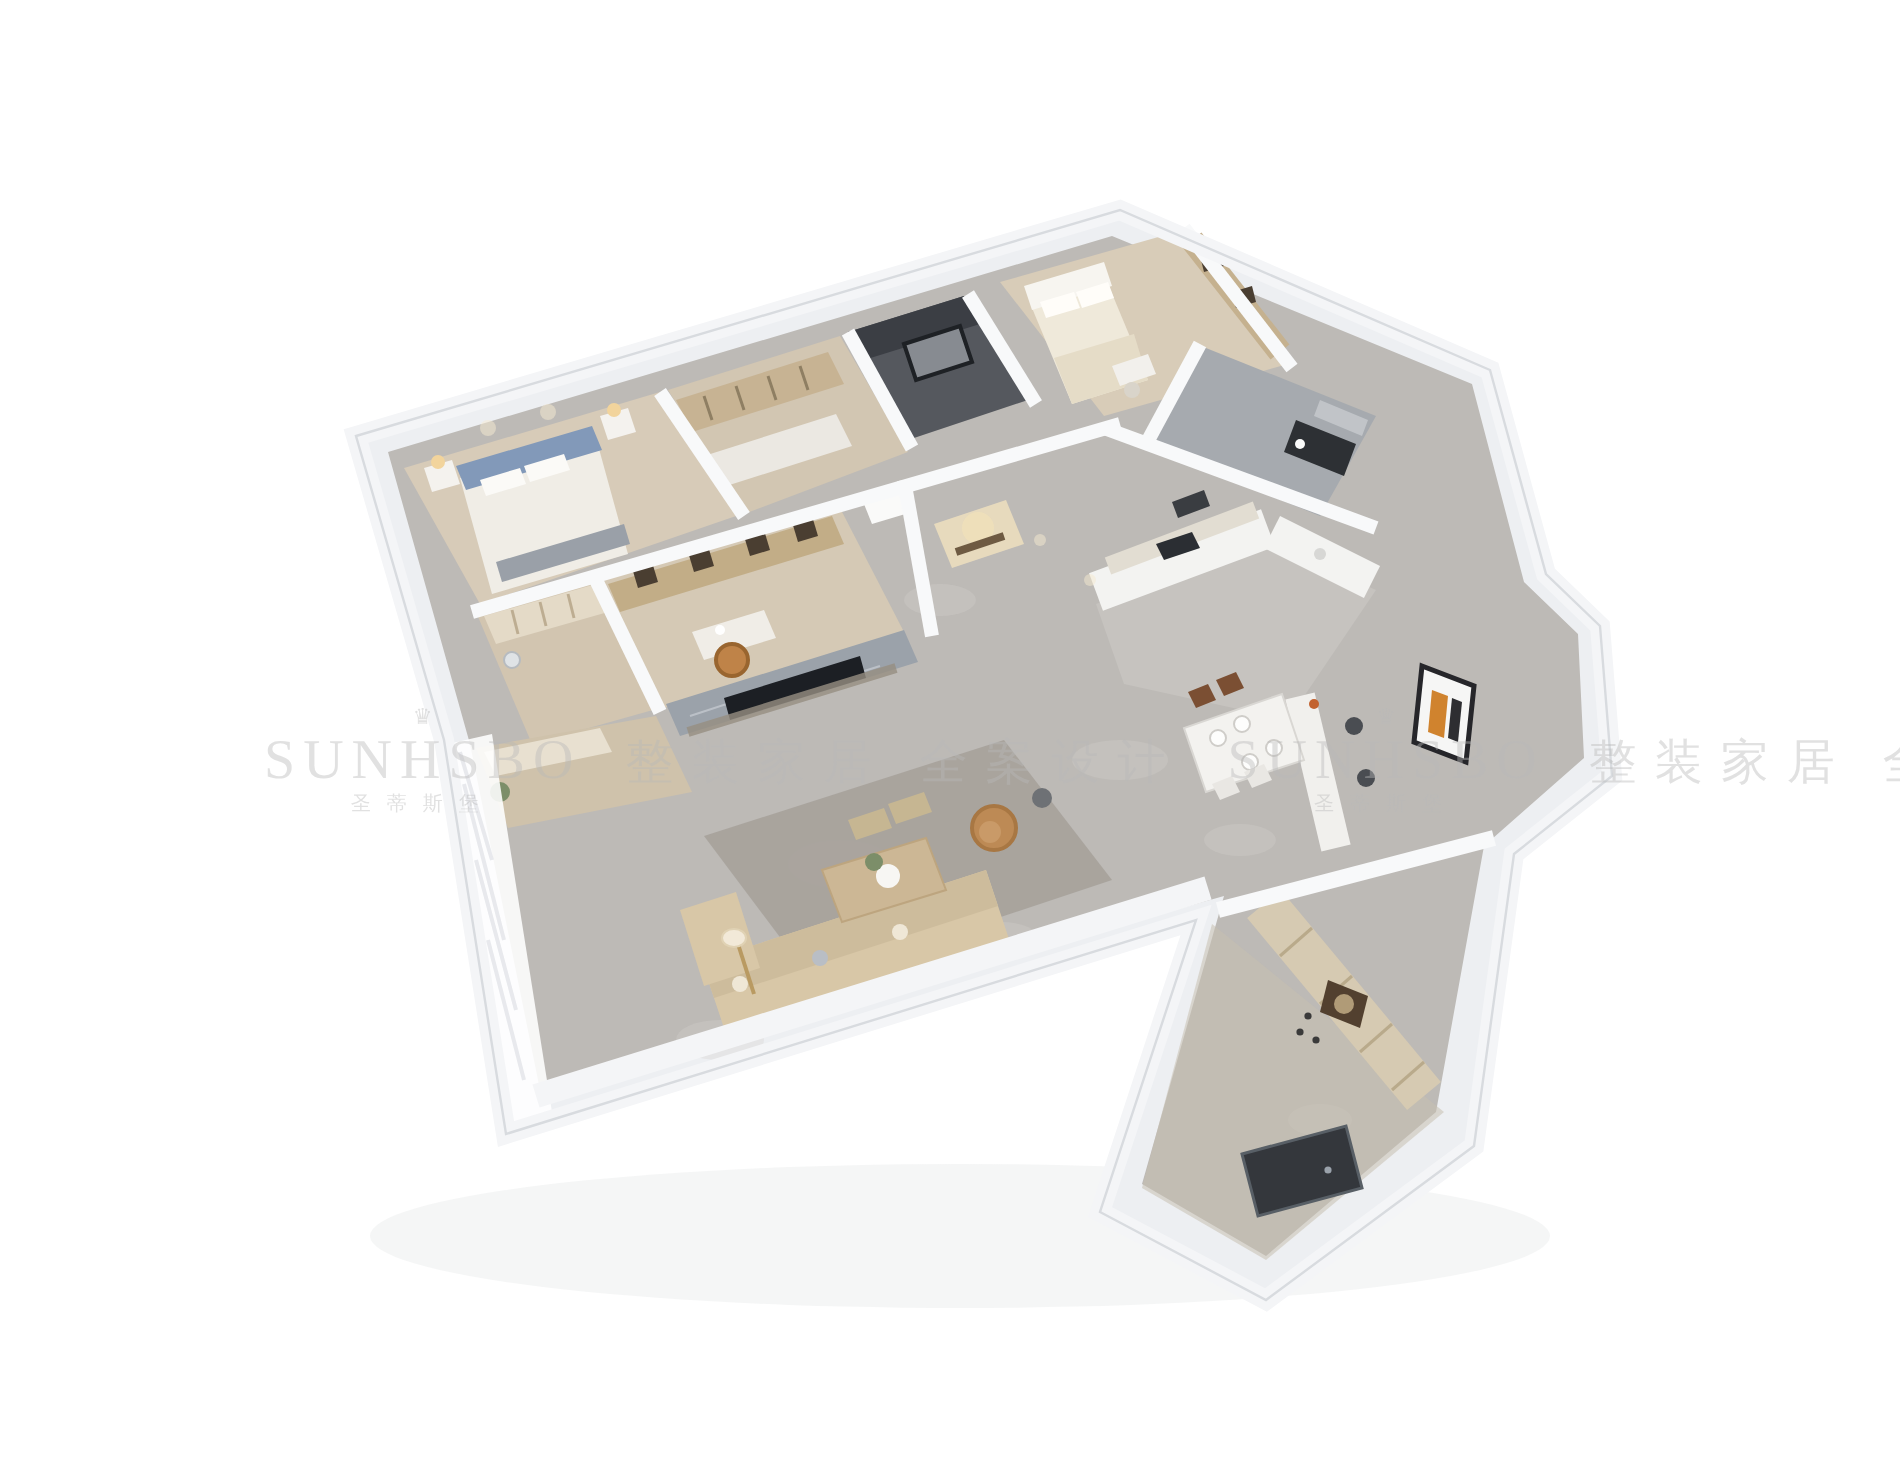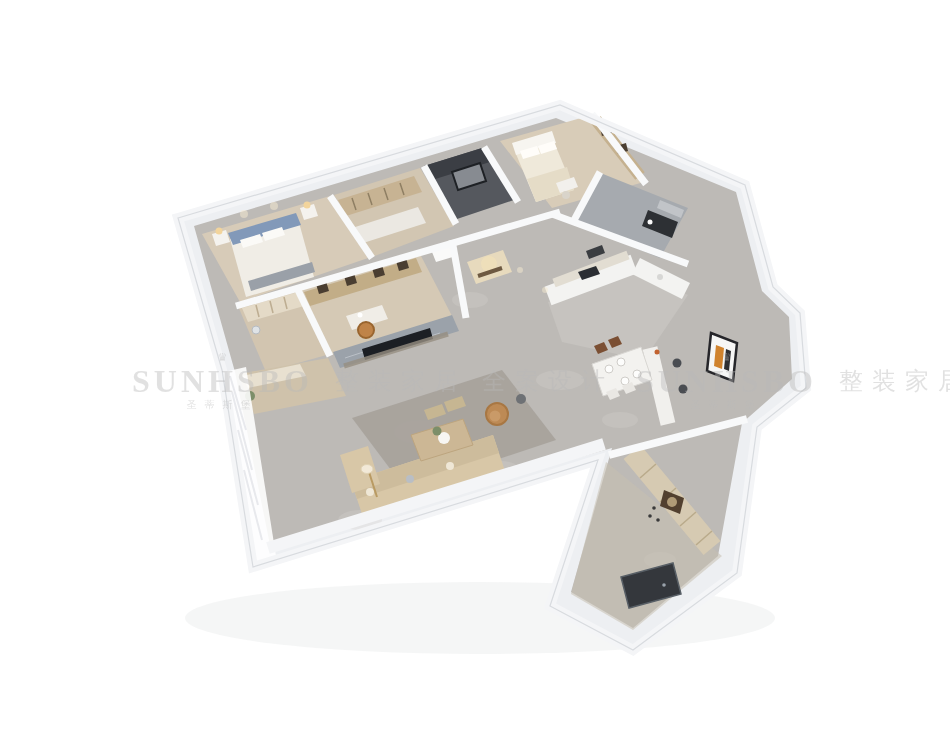--- a/index.html
+++ b/index.html
@@ -5,21 +5,21 @@
   html,body{margin:0;padding:0;background:#ffffff;}
   .stage{position:relative;width:950px;height:733px;background:#ffffff;overflow:hidden;
          font-family:"Liberation Sans",sans-serif;}
   .scene-svg{position:absolute;left:0;top:0;z-index:1;}
   .watermark-band{position:absolute;left:132px;top:354px;height:54px;z-index:5;
     display:inline-flex;align-items:center;gap:22px;white-space:nowrap;
     color:#b9b9b9;opacity:.42;pointer-events:none;}
   .wm-logo{display:flex;flex-direction:column;align-items:center;line-height:1;
     font-family:"Liberation Serif",serif;}
   .wm-crown{font-size:11px;margin-bottom:2px;}
-  .wm-brand{font-size:32px;font-weight:bold;letter-spacing:4px;}
+  .wm-brand{font-size:28px;font-weight:normal;letter-spacing:4px;}
   .wm-zh{font-size:10px;letter-spacing:8px;margin-top:3px;}
   .wm-slogan{font-family:Liberation Serif, serif;font-size:24px;letter-spacing:9px;}
 </style>
 </head>
 <body>
 
 <div class="stage">
 
   <svg class="scene-svg" width="950" height="733" viewBox="0 0 950 733">
 

